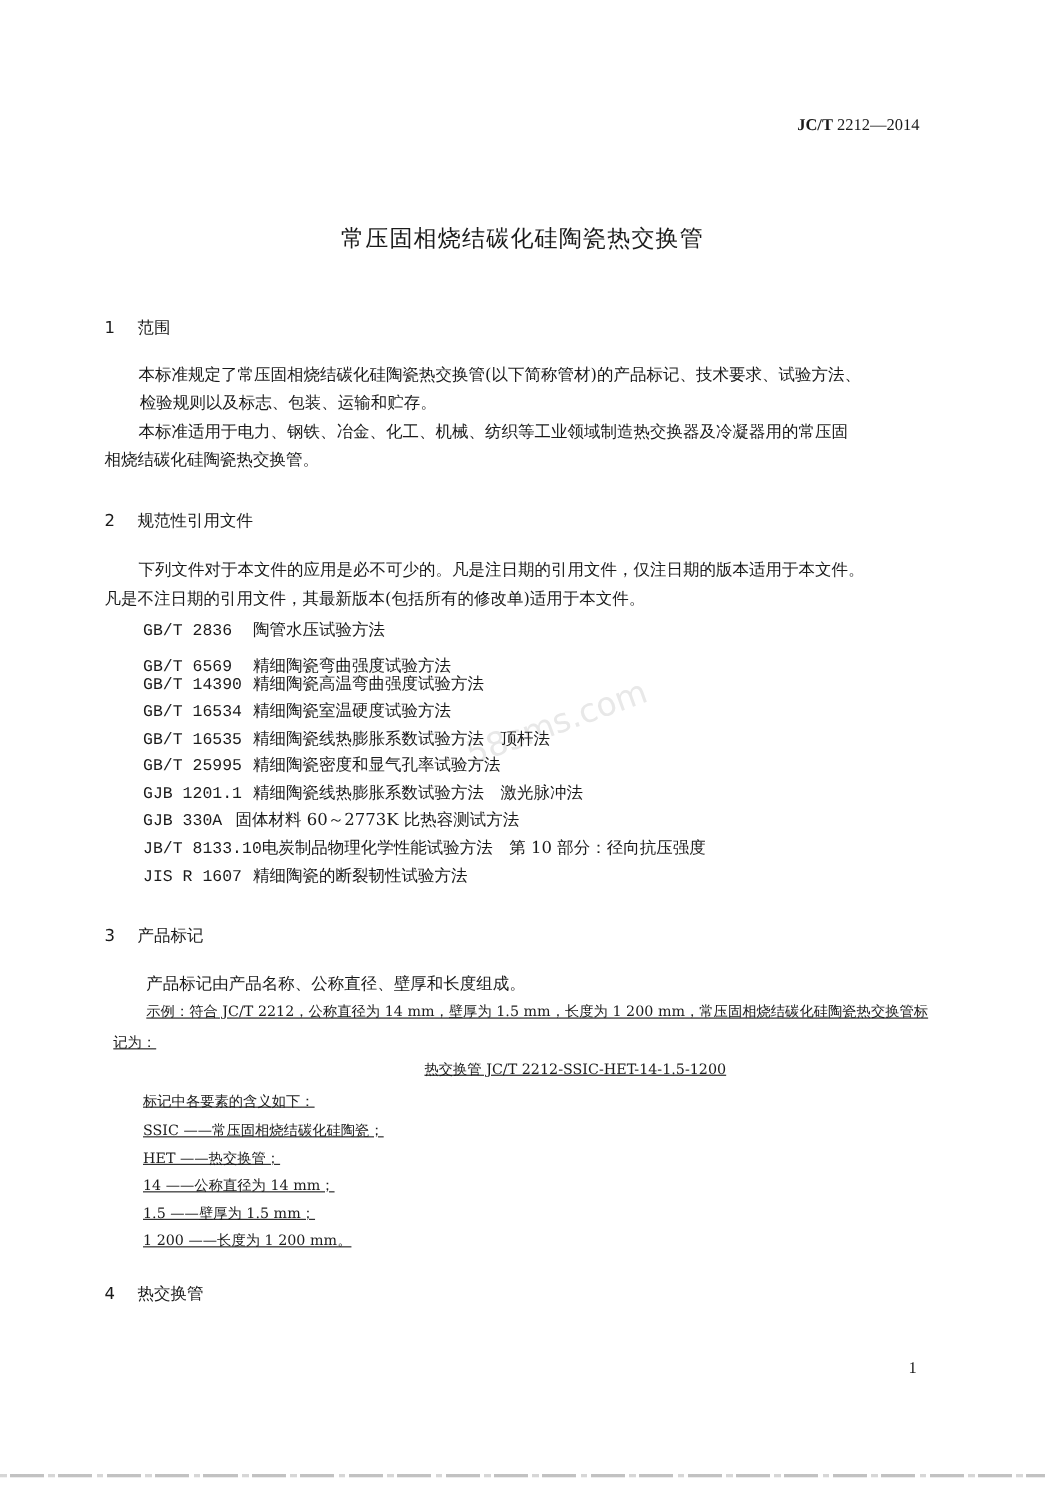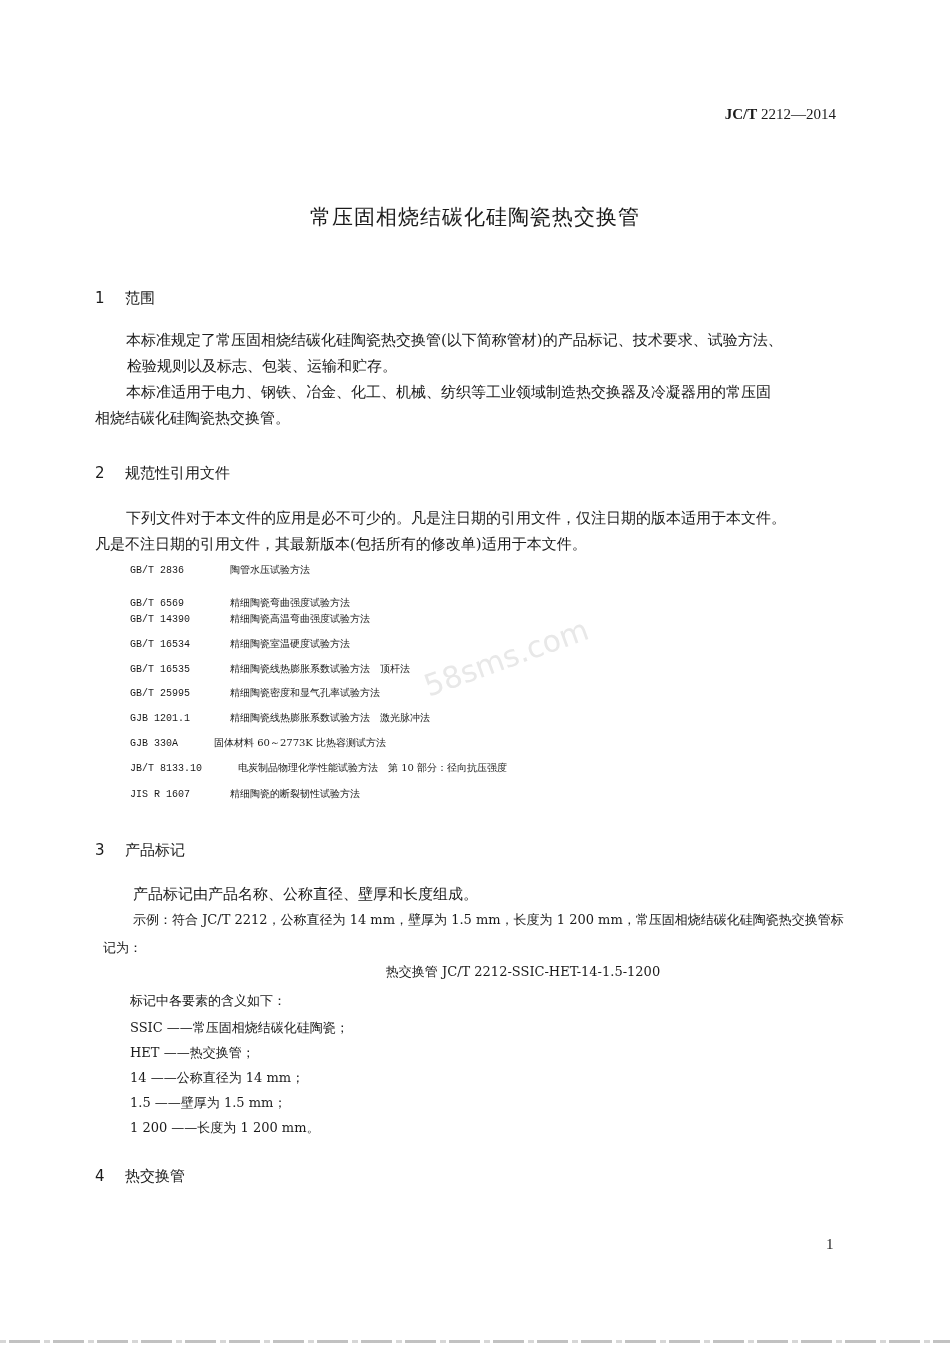--- a/index.html
+++ b/index.html
@@ -7,23 +7,23 @@
     width: 950px; height: 1350px; background: #ffffff; position: relative; overflow: hidden;
     font-family: "DejaVu Serif", "Liberation Serif", serif; color: #1a1a1a;
   }
   .abs { position: absolute; white-space: nowrap; }
   .std-code { top: 106px; right: 114px; font-family: "Liberation Serif", serif; font-size: 15px; }
   .std-code b { font-weight: bold; text-align: center; }
   .title { top: 203px; left: 0; width: 950px; text-align: center; font-family: "DejaVu Sans", sans-serif; font-size: 21px; letter-spacing: 1px; }
   .h { font-family: "DejaVu Sans", sans-serif; font-size: 15px; }
   .h .num { display: inline-block; width: 30px; }
   .p { font-size: 15px; }
-  .ref { font-size: 10px; }
+  .ref { font-size: 15px; }
   .ref .code { font-family: "Liberation Mono", monospace; display: inline-block; }
-  .small { font-size: 13px; }
+  .small { font-size: 13px; text-decoration: underline; }
   .watermark { top: 640px; left: 420px; transform: rotate(-20deg); color: #e8e8e8; font-family: "DejaVu Sans", sans-serif; font-size: 30px; }
   .page-num { top: 1236px; left: 826px; font-family: "Liberation Serif", serif; font-size: 15px; }
   .scan-edge { position: absolute; left: 0; top: 1340px; width: 950px; height: 3px;
     background: repeating-linear-gradient(90deg, #bbb 0 6px, #fff 6px 9px, #999 9px 40px, #fff 40px 44px); opacity: .6; }
 </style>
 </head>
 <body>
 
 <div class="abs std-code"><b>JC/T</b><span> 2212—2014</span></div>
 <div class="abs title">常压固相烧结碳化硅陶瓷热交换管</div>

